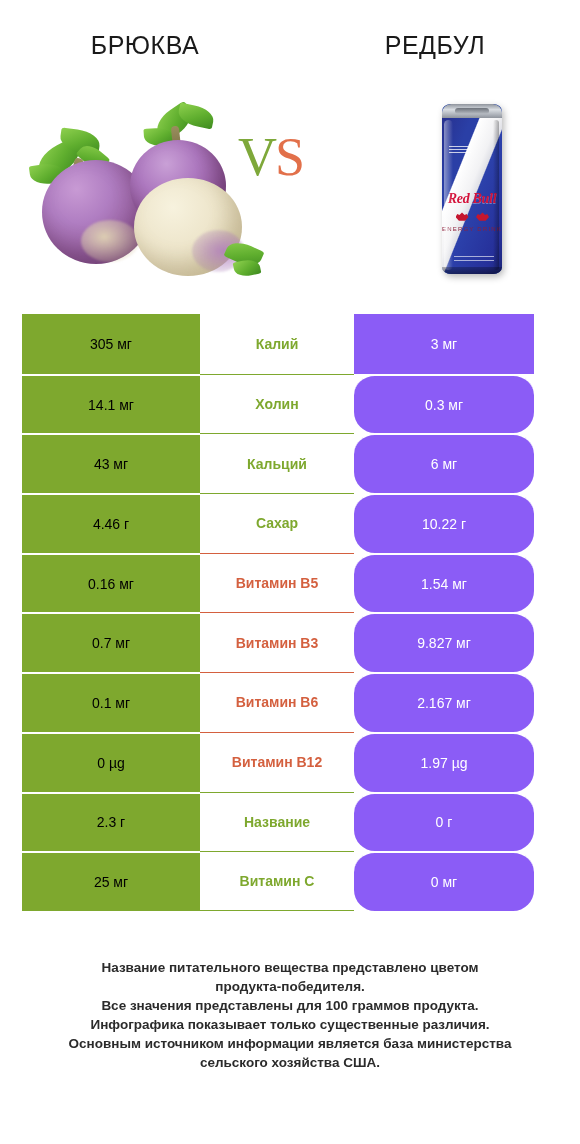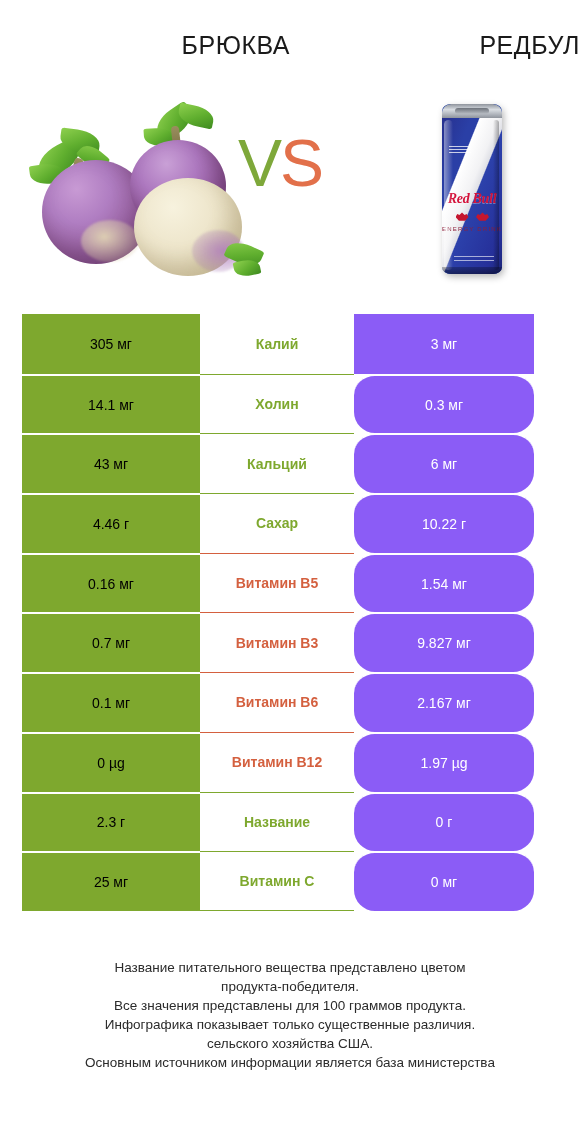--- a/index.html
+++ b/index.html
@@ -12,21 +12,21 @@
     position:relative;
   }
 
   
   .titles {
     position:absolute; top:0; left:0; width:580px; height:72px;
     display:flex;
   }
   .title-cell {
     flex:1 1 50%;
-    display:flex; align-items:center; justify-content:flex-end;
+    display:flex; align-items:center; justify-content:center;
     padding-top:18px;
   }
   .title-text {
     font-size:25px;
     font-weight:400;
     letter-spacing:.5px;
     color:#1a1a1a;
     white-space:nowrap;
     font-family:"Liberation Sans", sans-serif;
   }
@@ -92,24 +92,24 @@
   .lf5{ width:40px;height:24px; left:128px; top:6px;  transform:rotate(-34deg); }
   .lf6{ width:36px;height:20px; left:152px; top:2px;  transform:rotate(12deg); border-radius:10% 60% 10% 60%;}
   .lf7{ width:30px;height:18px; left:118px; top:24px; transform:rotate(-4deg); border-radius:10% 60% 10% 60%;}
   .st2{ width:8px; height:24px; left:146px; top:22px; transform:rotate(-6deg); }
   .lf8{ width:36px;height:20px; left:200px; top:140px; transform:rotate(24deg); }
   .lf9{ width:26px;height:16px; left:208px; top:156px; transform:rotate(-12deg); border-radius:10% 60% 10% 60%;}
 
   
   .vs {
     position:absolute; left:238px; top:58px;
-    font-size:66px; line-height:1;
+    font-size:54px; line-height:1;
     font-weight:400;
     letter-spacing:-2px;
-    font-family:Liberation Sans, sans-serif;
+    font-family:Liberation Serif, serif;
   }
   .vs .v { color:#7EA83A; }
   .vs .s { color:#E2704A; }
 
   
   .can-wrap { position:absolute; left:420px; top:20px; width:110px; height:190px; }
   .can {
     position:absolute; left:22px; top:12px;
     width:60px; height:170px;
     border-radius:9px/7px;
@@ -228,20 +228,21 @@
 
   
   .footer {
     position:absolute; left:0; top:958px; width:580px;
     text-align:center;
     font-size:13.5px;
     line-height:19px;
     color:#2b2b2b;
     font-family:"Liberation Sans", sans-serif;
     padding:0 20px;
+    font-weight:bold;
   }
   .footer div { white-space:normal; }
 </style>
 </head>
 <body>
 
 <div class="titles">
   <div class="title-cell">
     <span class="title-text">БРЮКВА</span>
   </div>
@@ -346,15 +347,15 @@
       <div class="cell mid win-green">Витамин C</div>
       <div class="cell right">0 мг</div>
     </div>
   </div>
 
 <div class="footer">
   <div>Название питательного вещества представлено цветом</div>
   <div>продукта-победителя.</div>
   <div>Все значения представлены для 100 граммов продукта.</div>
   <div>Инфографика показывает только существенные различия.</div>
+  <div>Основным источником информации является база министерства</div>
   <div>сельского хозяйства США.</div>
-  <div>Основным источником информации является база министерства</div>
 </div>
 
 </body></html>

